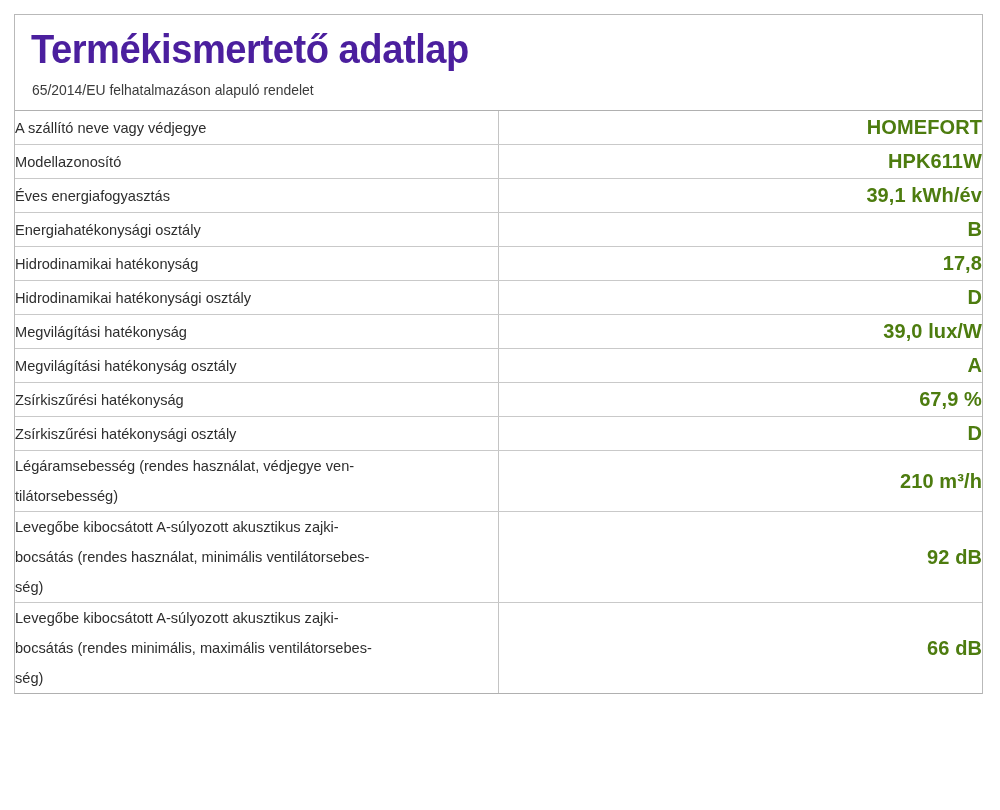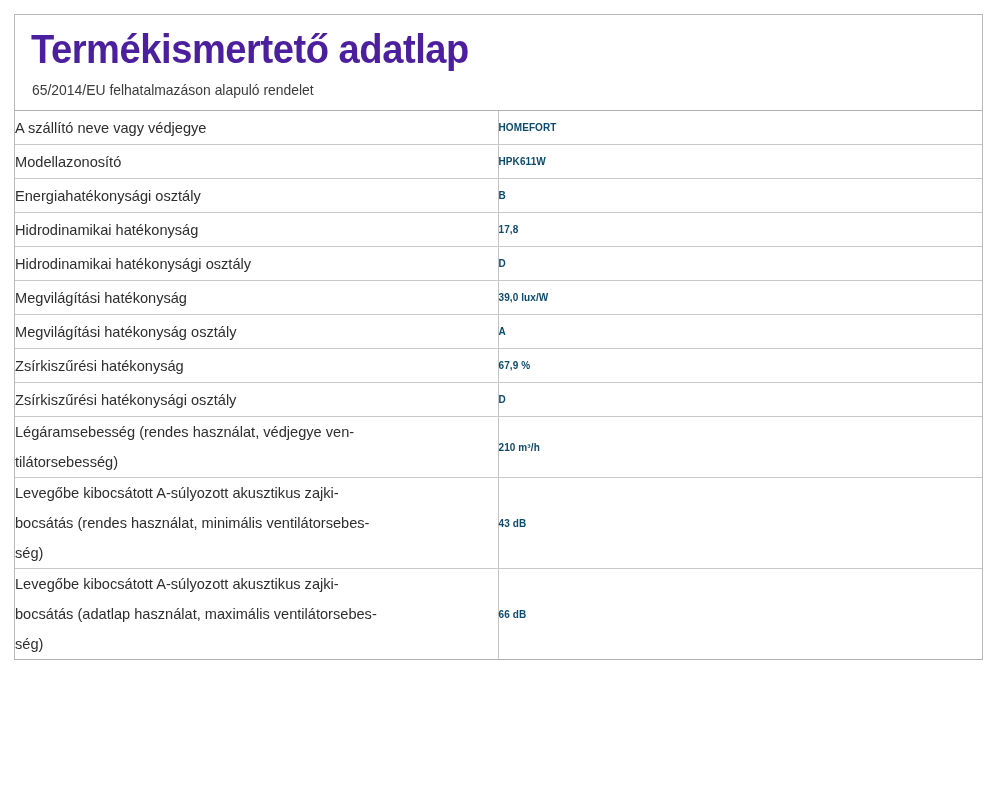--- a/index.html
+++ b/index.html
@@ -87,24 +87,24 @@
     padding: 6px 10px 7px 16px;
     font-size: 14.6px;
     line-height: 30px;
     color: #2e2e2e;
     font-weight: normal;
     text-align: left;
   }
   td.label .line { display: block; white-space: nowrap; }
 
   td.value {
-    text-align: left;
-    font-size: 10px;
+    text-align: right;
+    font-size: 20px;
     font-weight: bold;
-    color: #0c4a6e;
+    color: #4d7c0f;
     letter-spacing: 0.1px;
     padding: 6px 4px;
     white-space: nowrap;
   }
 
   
   tr.single td { height: 33px; }
   tr.single td.label { line-height: 20px; padding-top: 0; padding-bottom: 0; }
 
   tr.multi td.label { line-height: 30px; }
@@ -135,20 +135,26 @@
             <td class="value">HOMEFORT</td>
           </tr>
           <tr class="single">
             <td class="label">
               <span class="line">Modellazonosító</span>
             </td>
             <td class="value">HPK611W</td>
           </tr>
           <tr class="single">
             <td class="label">
+              <span class="line">Éves energiafogyasztás</span>
+            </td>
+            <td class="value">39,1 kWh/év</td>
+          </tr>
+          <tr class="single">
+            <td class="label">
               <span class="line">Energiahatékonysági osztály</span>
             </td>
             <td class="value">B</td>
           </tr>
           <tr class="single">
             <td class="label">
               <span class="line">Hidrodinamikai hatékonyság</span>
             </td>
             <td class="value">17,8</td>
           </tr>
@@ -188,26 +194,26 @@
               <span class="line">tilátorsebesség)</span>
             </td>
             <td class="value">210 m³/h</td>
           </tr>
           <tr class="multi lines3">
             <td class="label">
               <span class="line">Levegőbe kibocsátott A-súlyozott akusztikus zajki-</span>
               <span class="line">bocsátás (rendes használat, minimális ventilátorsebes-</span>
               <span class="line">ség)</span>
             </td>
-            <td class="value">43 dB</td>
+            <td class="value">92 dB</td>
           </tr>
           <tr class="multi lines3">
             <td class="label">
               <span class="line">Levegőbe kibocsátott A-súlyozott akusztikus zajki-</span>
-              <span class="line">bocsátás (adatlap használat, maximális ventilátorsebes-</span>
+              <span class="line">bocsátás (rendes minimális, maximális ventilátorsebes-</span>
               <span class="line">ség)</span>
             </td>
             <td class="value">66 dB</td>
           </tr>
         </tbody>
     </table>
 
   </div>
 </div>
 

